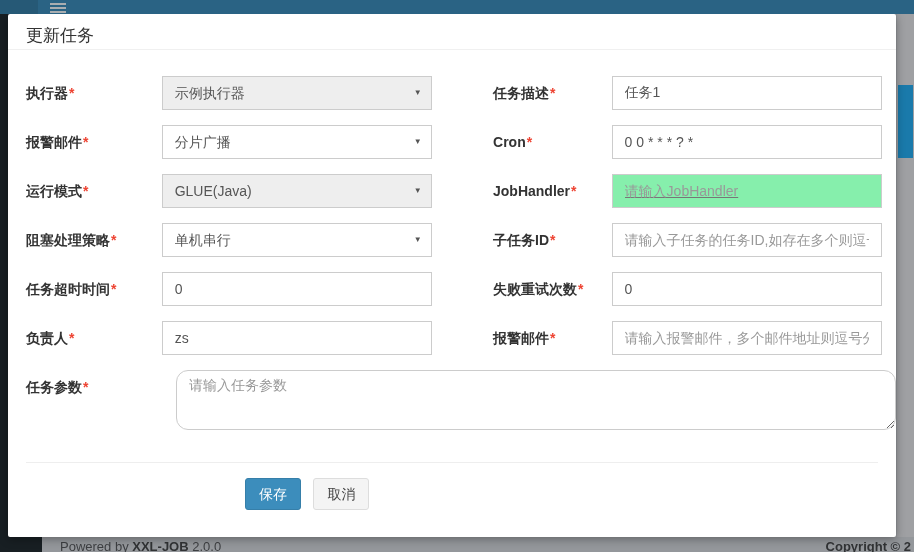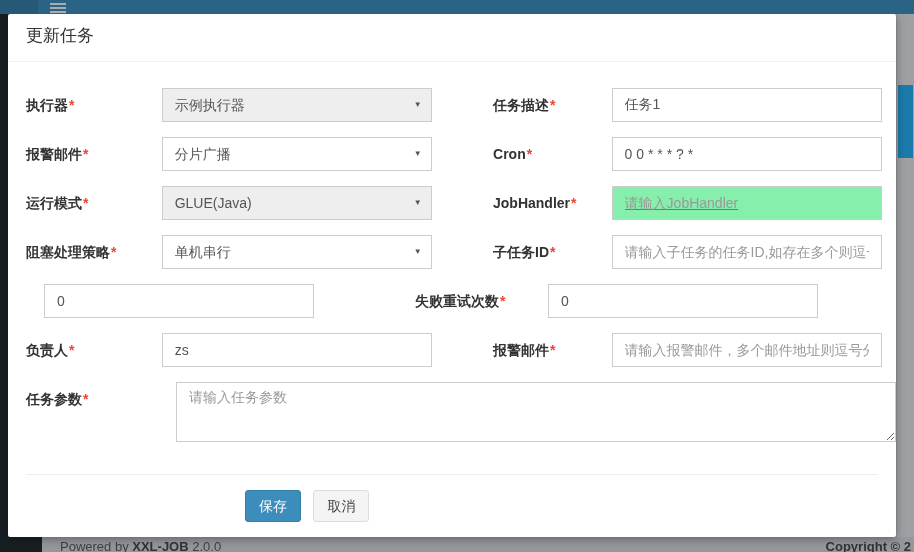--- a/index.html
+++ b/index.html
@@ -19,21 +19,21 @@
   .page-footer .right { position:absolute; right:3px; top:2px; white-space:nowrap; font-weight:bold; color:#313335; }
   .page-footer b { font-weight:bold; color:#313335; }
 
   
   .scrollbar { position:absolute; right:0; top:14px; width:17px; height:538px; background:#9fa0a3; z-index:5; }
   .scrollbar .thumb { position:absolute; left:1px; top:71px; width:15px; height:73px; background:#1a7aab; }
 
   
   .modal { position:absolute; left:8px; top:14px; width:888px; height:523px; background:#fff; z-index:10;
     box-shadow:0 2px 10px rgba(0,0,0,0.35); border-radius:2px; overflow:hidden; }
-  .modal-title { height:48px; line-height:44px; padding-left:18px; font-size:17px; color:#333;
+  .modal-title { height:36px; line-height:44px; padding-left:18px; font-size:17px; color:#333;
     border-bottom:1px solid #f0f0f0; }
 
   .form { padding:26px 0 0 18px; }
   .form-row { display:flex; height:34px; margin-bottom:15px; }
   .lbl { width:134px; text-align:left; font-weight:bold; font-size:14px; color:#333; line-height:34px; white-space:nowrap; }
   .lbl.r2 { width:165px;padding-left:47px; }
   .req { color:#e43; font-weight:bold; margin-left:1px; }
   .ctrl { width:324px; margin-left:18px; position:relative; }
   .ctrl.r2 { margin-left:15px; }
 
@@ -41,21 +41,21 @@
     font-size:14px; color:#555; background:#fff; font-family:inherit; outline:none; }
   .inp::placeholder { color:#999; opacity:1; }
   .inp:disabled { background:#86efac; color:#777; cursor:not-allowed;text-decoration:underline; }
 
   .sel { width:270px; height:34px; border:1px solid #ccc; background:#fff; padding:0 24px 0 12px;
     font-size:14px; color:#555; line-height:32px; cursor:pointer; position:relative; white-space:nowrap; overflow:hidden; }
   .sel.disabled { background:#eee; cursor:not-allowed; }
   .sel .caret { position:absolute; right:9px; top:0; line-height:32px; font-size:8px; color:#555; }
 
   .ta-row { display:flex; margin-bottom:0; }
-  .ta { width:720px; height:60px; border:1px solid #ccc; border-radius:0; padding:6px 12px;
+  .ta { width:720px; height:60px; border:1px solid #ccc; border-radius:12px; padding:6px 12px;
     font-size:14px; color:#555; font-family:inherit; resize:both; outline:none; }
   .ta::placeholder { color:#999; opacity:1; }
 
   hr.sep { border:none; border-top:1px solid #eee; margin:28px 18px 0 0; }
   .btn-row { margin-left:219px; margin-top:15px; }
   .btn { display:inline-block; height:32px; padding:0 13px; font-size:14px; line-height:30px;
     border-radius:3px; cursor:pointer; font-family:inherit; }
   .btn-save { background:#3c8dbc; border:1px solid #367fa9; color:#fff; }
   .btn-cancel { background:#f4f4f4; border:1px solid #ddd; color:#444; margin-left:8px;text-align:center; }
 </style>
@@ -138,20 +138,21 @@
             <span class="caret">▼</span>
           </div>
         </div>
         <label class="lbl r2"><span>子任务ID</span><span class="req">*</span></label>
         <div class="ctrl r2">
           <input class="inp" type="text" placeholder="请输入子任务的任务ID,如存在多个则逗号分隔" style="">
         </div>
       </div>
 
       <div class="form-row">
+        <label class="lbl"><span>任务超时时间</span><span class="req">*</span></label>
         <div class="ctrl">
           <input class="inp" type="text" value="0" style="">
         </div>
         <label class="lbl r2"><span>失败重试次数</span><span class="req">*</span></label>
         <div class="ctrl r2">
           <input class="inp" type="text" value="0" style="">
         </div>
       </div>
 
       <div class="form-row">

